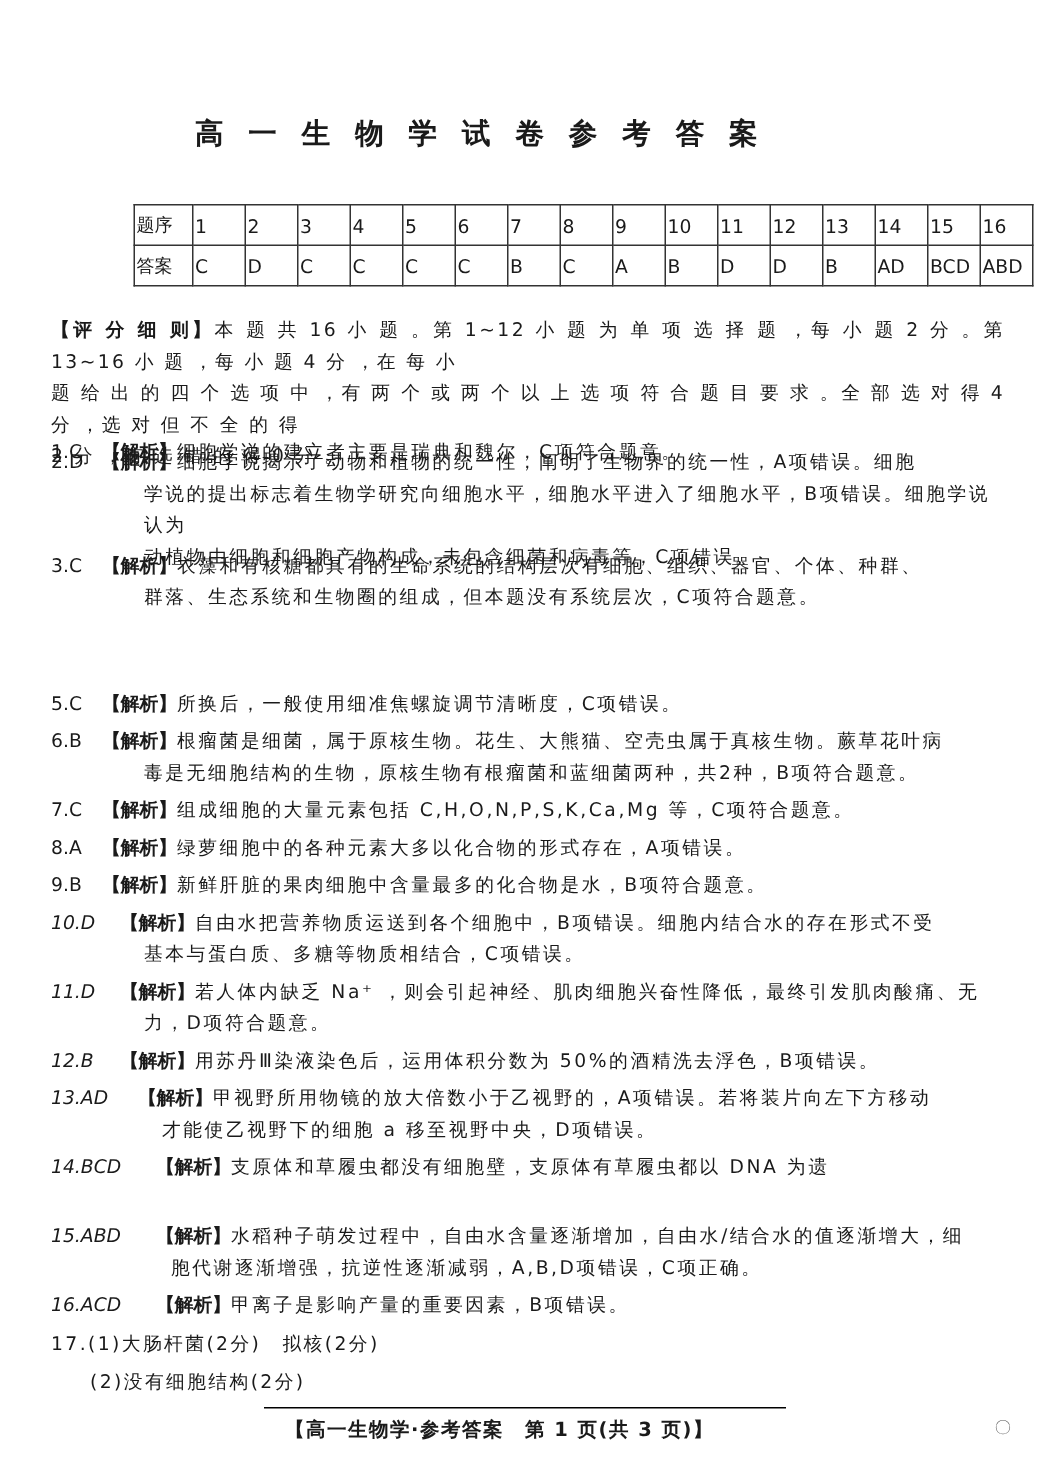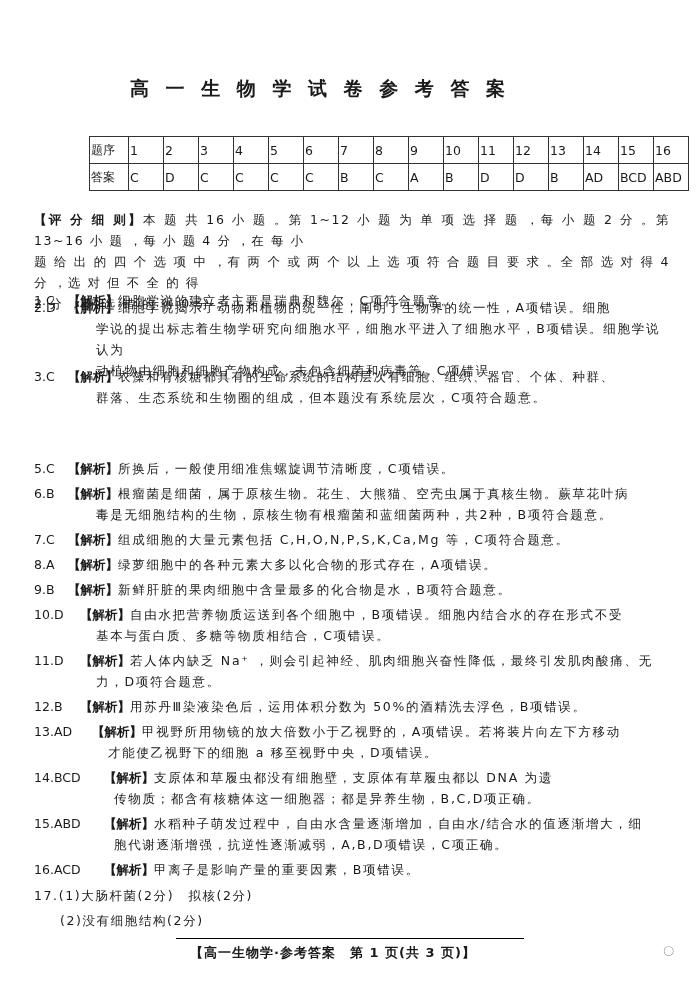--- a/index.html
+++ b/index.html
@@ -15,21 +15,21 @@
   .ans-table td.cell{width:32px;}
 
   
   .scoring{position:absolute;left:34px;top:209px;width:636px;font-size:12.5px;line-height:21px;text-align:justify;}
   .scoring .bracket{font-weight:bold;}
   .scoring .ln{display:block;letter-spacing:1.6px;}
 
   
   .item{position:absolute;left:34px;width:640px;font-size:12.5px;line-height:21px;}
   .num{display:inline-block;min-width:34px;font-family:"DejaVu Sans",sans-serif;}
-  .numwide{display:inline-block;min-width:46px;font-family:"DejaVu Sans",sans-serif;}
+  .numwide{display:inline-block;min-width:46px;font-family:"DejaVu Sans",sans-serif;font-style:italic;}
   .tag{font-weight:bold;letter-spacing:0px;}
   .txt{letter-spacing:1.7px;}
   .cont{display:block;padding-left:62px;letter-spacing:1.7px;}
   .cont2{display:block;padding-left:62px;letter-spacing:1.7px;}
 
   
   .q17{position:absolute;left:34px;font-size:12.5px;line-height:22px;letter-spacing:1.6px;}
 
   
   .footer{position:absolute;left:190px;top:944px;width:320px;text-align:left;font-size:13px;font-weight:bold;font-family:"DejaVu Sans",sans-serif;letter-spacing:1px;}
@@ -143,21 +143,20 @@
     <span class="numwide">12.B</span><span class="tag">【解析】</span><span class="txt">用苏丹Ⅲ染液染色后，运用体积分数为 50%的酒精洗去浮色，B项错误。</span>
   </div>
 
   <div class="item" style="top:721px">
     <span class="numwide" style="min-width:58px">13.AD</span><span class="tag">【解析】</span><span class="txt">甲视野所用物镜的放大倍数小于乙视野的，A项错误。若将装片向左下方移动</span>
     <span class="cont2" style="padding-left:74px">才能使乙视野下的细胞 a 移至视野中央，D项错误。</span>
   </div>
 
   <div class="item" style="top:767px">
     <span class="numwide" style="min-width:70px">14.BCD</span><span class="tag">【解析】</span><span class="txt">支原体和草履虫都没有细胞壁，支原体有草履虫都以 DNA 为遗</span>
-    <span class="cont2" style="padding-left:80px">传物质；都含有核糖体这一细胞器；都是异养生物，B,C,D项正确。</span>
   </div>
 
   <div class="item" style="top:813px">
     <span class="numwide" style="min-width:70px">15.ABD</span><span class="tag">【解析】</span><span class="txt">水稻种子萌发过程中，自由水含量逐渐增加，自由水/结合水的值逐渐增大，细</span>
     <span class="cont2" style="padding-left:80px">胞代谢逐渐增强，抗逆性逐渐减弱，A,B,D项错误，C项正确。</span>
   </div>
 
   <div class="item" style="top:859px">
     <span class="numwide" style="min-width:70px">16.ACD</span><span class="tag">【解析】</span><span class="txt">甲离子是影响产量的重要因素，B项错误。</span>
   </div>

